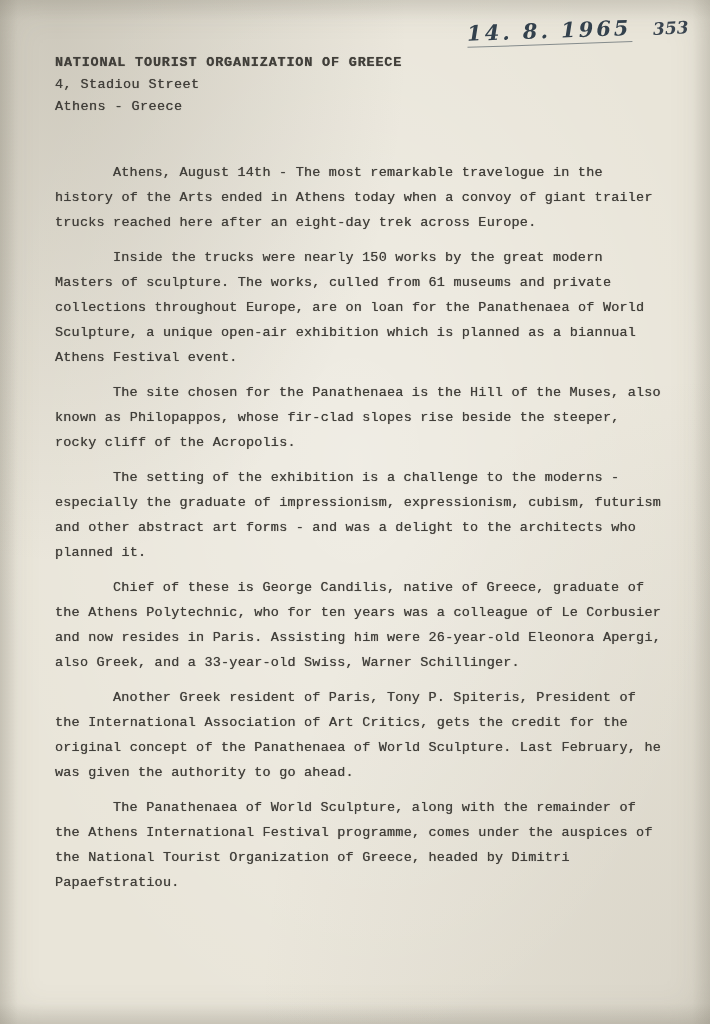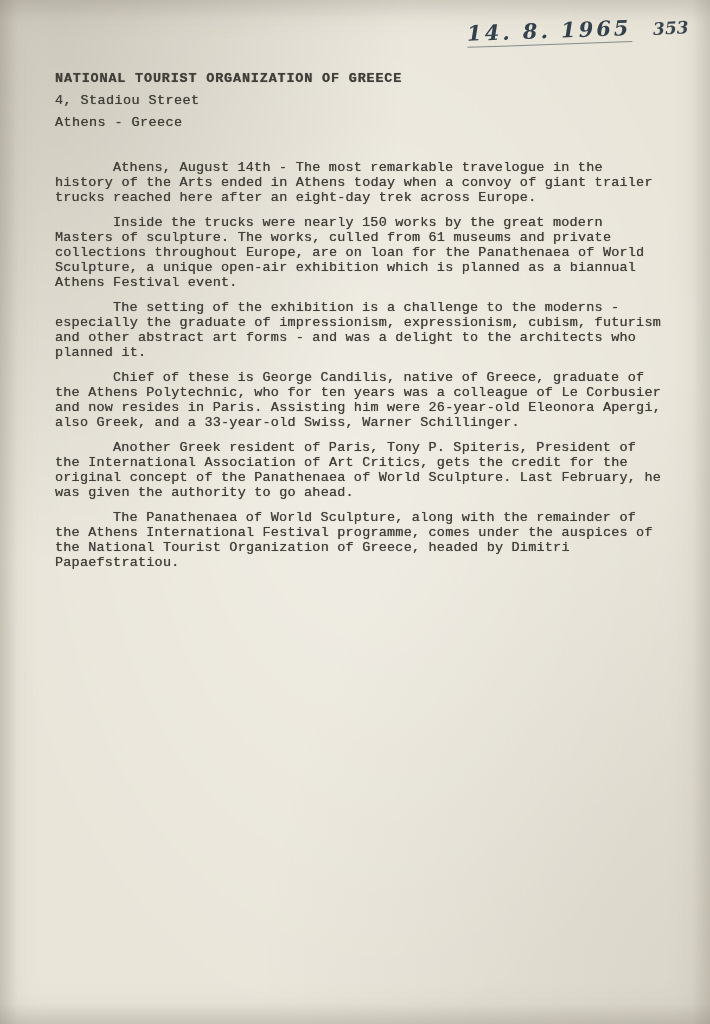--- a/index.html
+++ b/index.html
@@ -42,38 +42,38 @@
   .page-number {
     top: 18px;
     right: 22px;
     font-size: 17px;
     font-weight: bold;
     transform: rotate(-3deg);
     color: #3a4550;
   }
   .letterhead {
     position: absolute;
-    top: 68px;
+    top: 52px;
     left: 55px;
     font-size: 13.5px;
     line-height: 22px;
     letter-spacing: 0.4px;
     text-shadow: 0 0 0.7px rgba(55,53,48,0.85);
   }
   .letterhead .org {
     font-weight: bold;
     letter-spacing: 0.8px;
   }
   .body-text {
     position: absolute;
     top: 160px;
     left: 55px;
     width: 608px;
     font-size: 13.5px;
-    line-height: 15px;
+    line-height: 25px;
     letter-spacing: 0.2px;
     text-shadow: 0 0 0.7px rgba(55,53,48,0.8);
   }
   .body-text p {
     text-indent: 58px;
     margin-bottom: 10px;
   }
 </style>
 </head>
 <body>
@@ -86,19 +86,20 @@
 
   <div class="letterhead">
     <div class="org">NATIONAL TOURIST ORGANIZATION OF GREECE</div>
     <div>4, Stadiou Street</div>
     <div>Athens - Greece</div>
   </div>
 
   <div class="body-text">
     <p>Athens, August 14th - The most remarkable travelogue in the history of the Arts ended in Athens today when a convoy of giant trailer trucks reached here after an eight-day trek across Europe.</p>
     <p>Inside the trucks were nearly 150 works by the great modern Masters of sculpture.  The works, culled from 61 museums and private collections throughout Europe, are on loan for the Panathenaea of World Sculpture, a unique open-air exhibition which is planned as a biannual Athens Festival event.</p>
+    <p>The site chosen for the Panathenaea is the Hill of the Muses, also known as Philopappos, whose fir-clad slopes rise beside the steeper, rocky cliff of the Acropolis.</p>
     <p>The setting of the exhibition is a challenge to the moderns - especially the graduate of impressionism, expressionism, cubism, futurism and other abstract art forms - and was a delight to the architects who planned it.</p>
     <p>Chief of these is George Candilis, native of Greece, graduate of the Athens Polytechnic, who for ten years was a colleague of Le Corbusier and now resides in Paris.  Assisting him were 26-year-old Eleonora Apergi, also Greek, and a 33-year-old Swiss, Warner Schillinger.</p>
     <p>Another Greek resident of Paris, Tony P. Spiteris, President of the International Association of Art Critics, gets the credit for the original concept of the Panathenaea of World Sculpture.  Last February, he was given the authority to go ahead.</p>
     <p>The Panathenaea of World Sculpture, along with the remainder of the Athens International Festival programme, comes under the auspices of the National Tourist Organization of Greece, headed by Dimitri Papaefstratiou.</p>
   </div>
 
 </div>
 
 </body></html>

